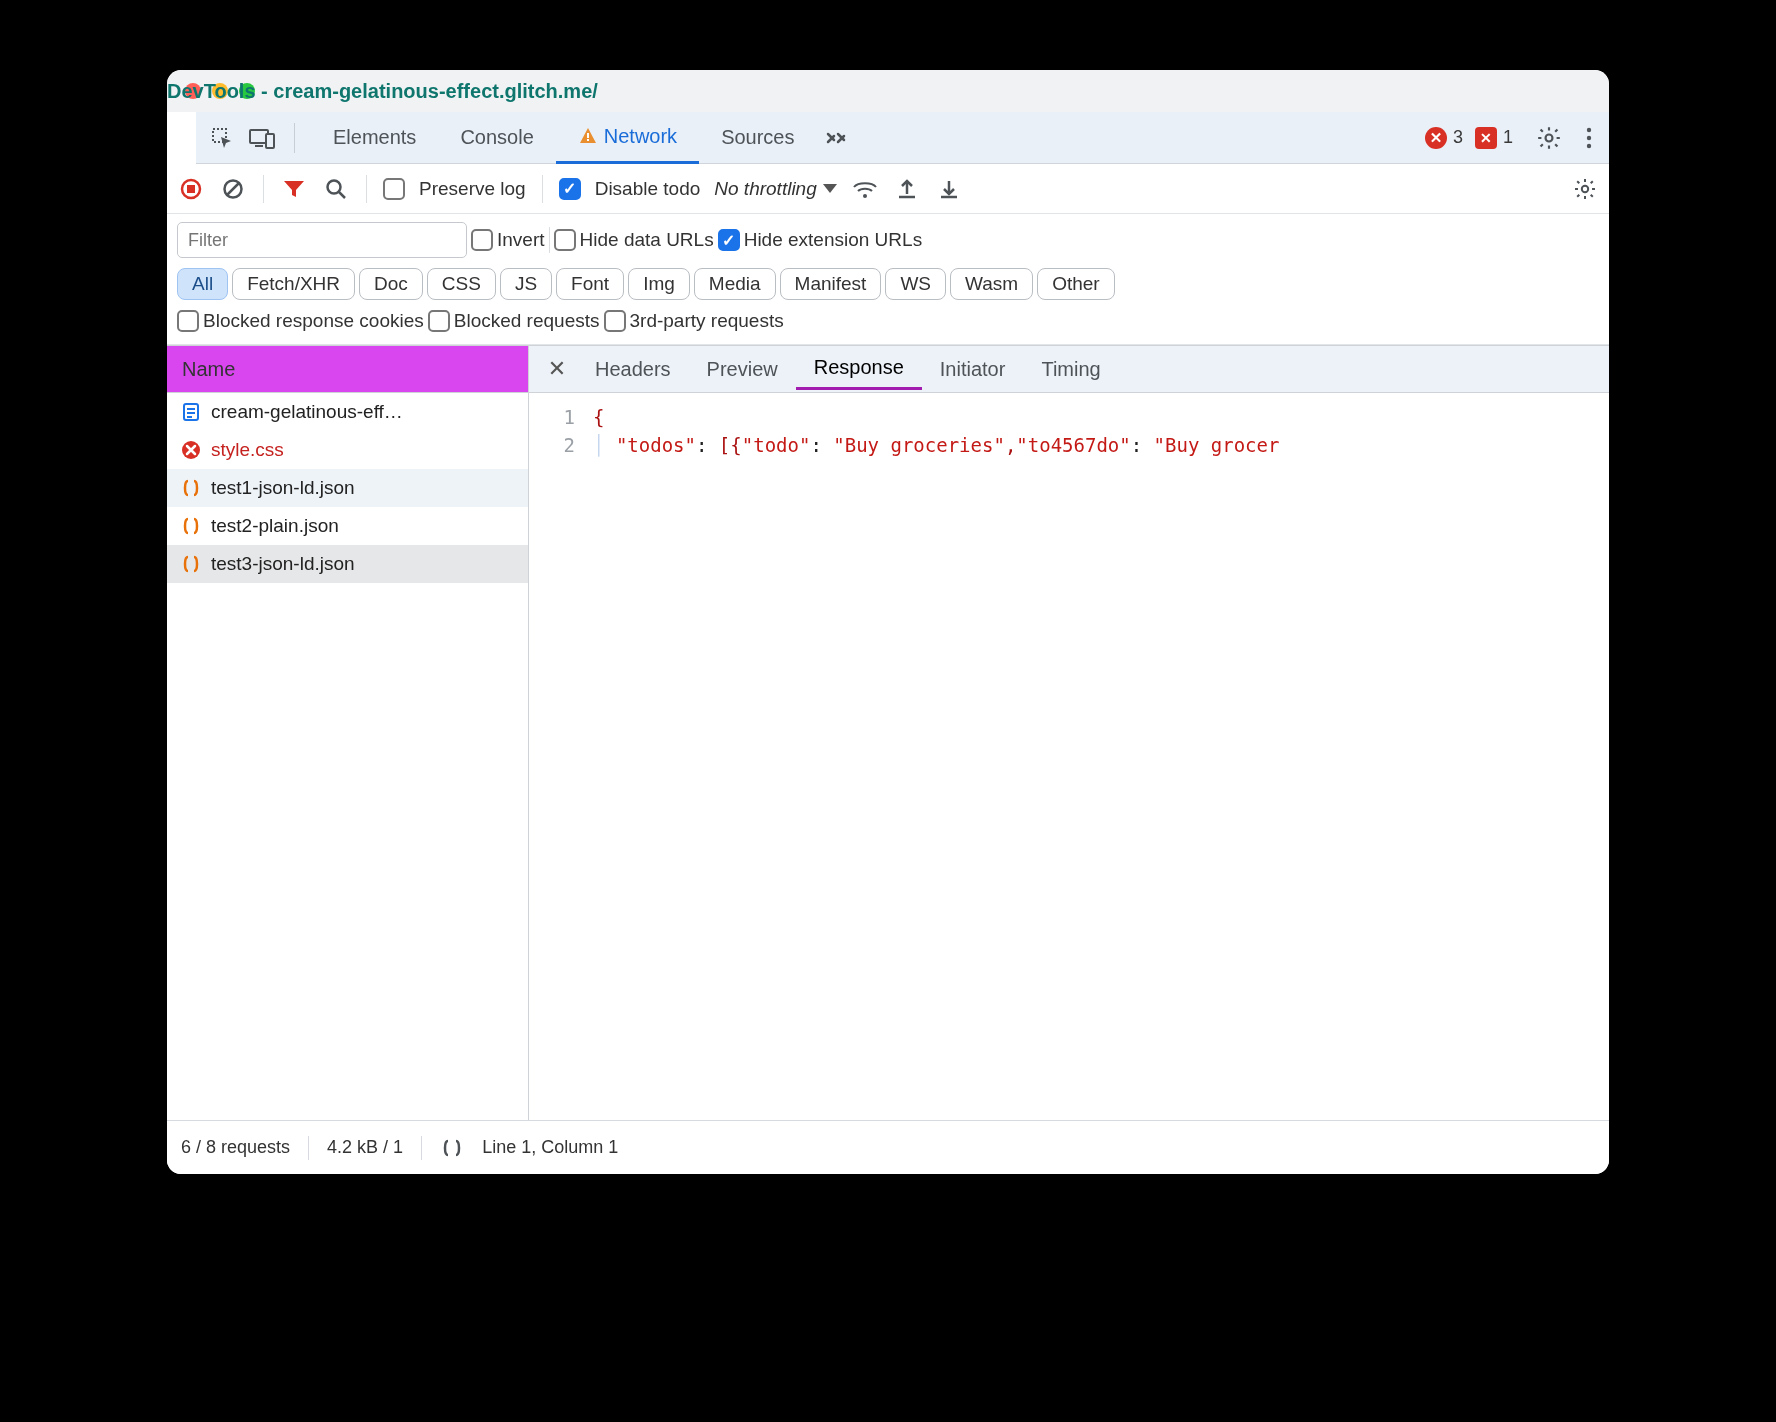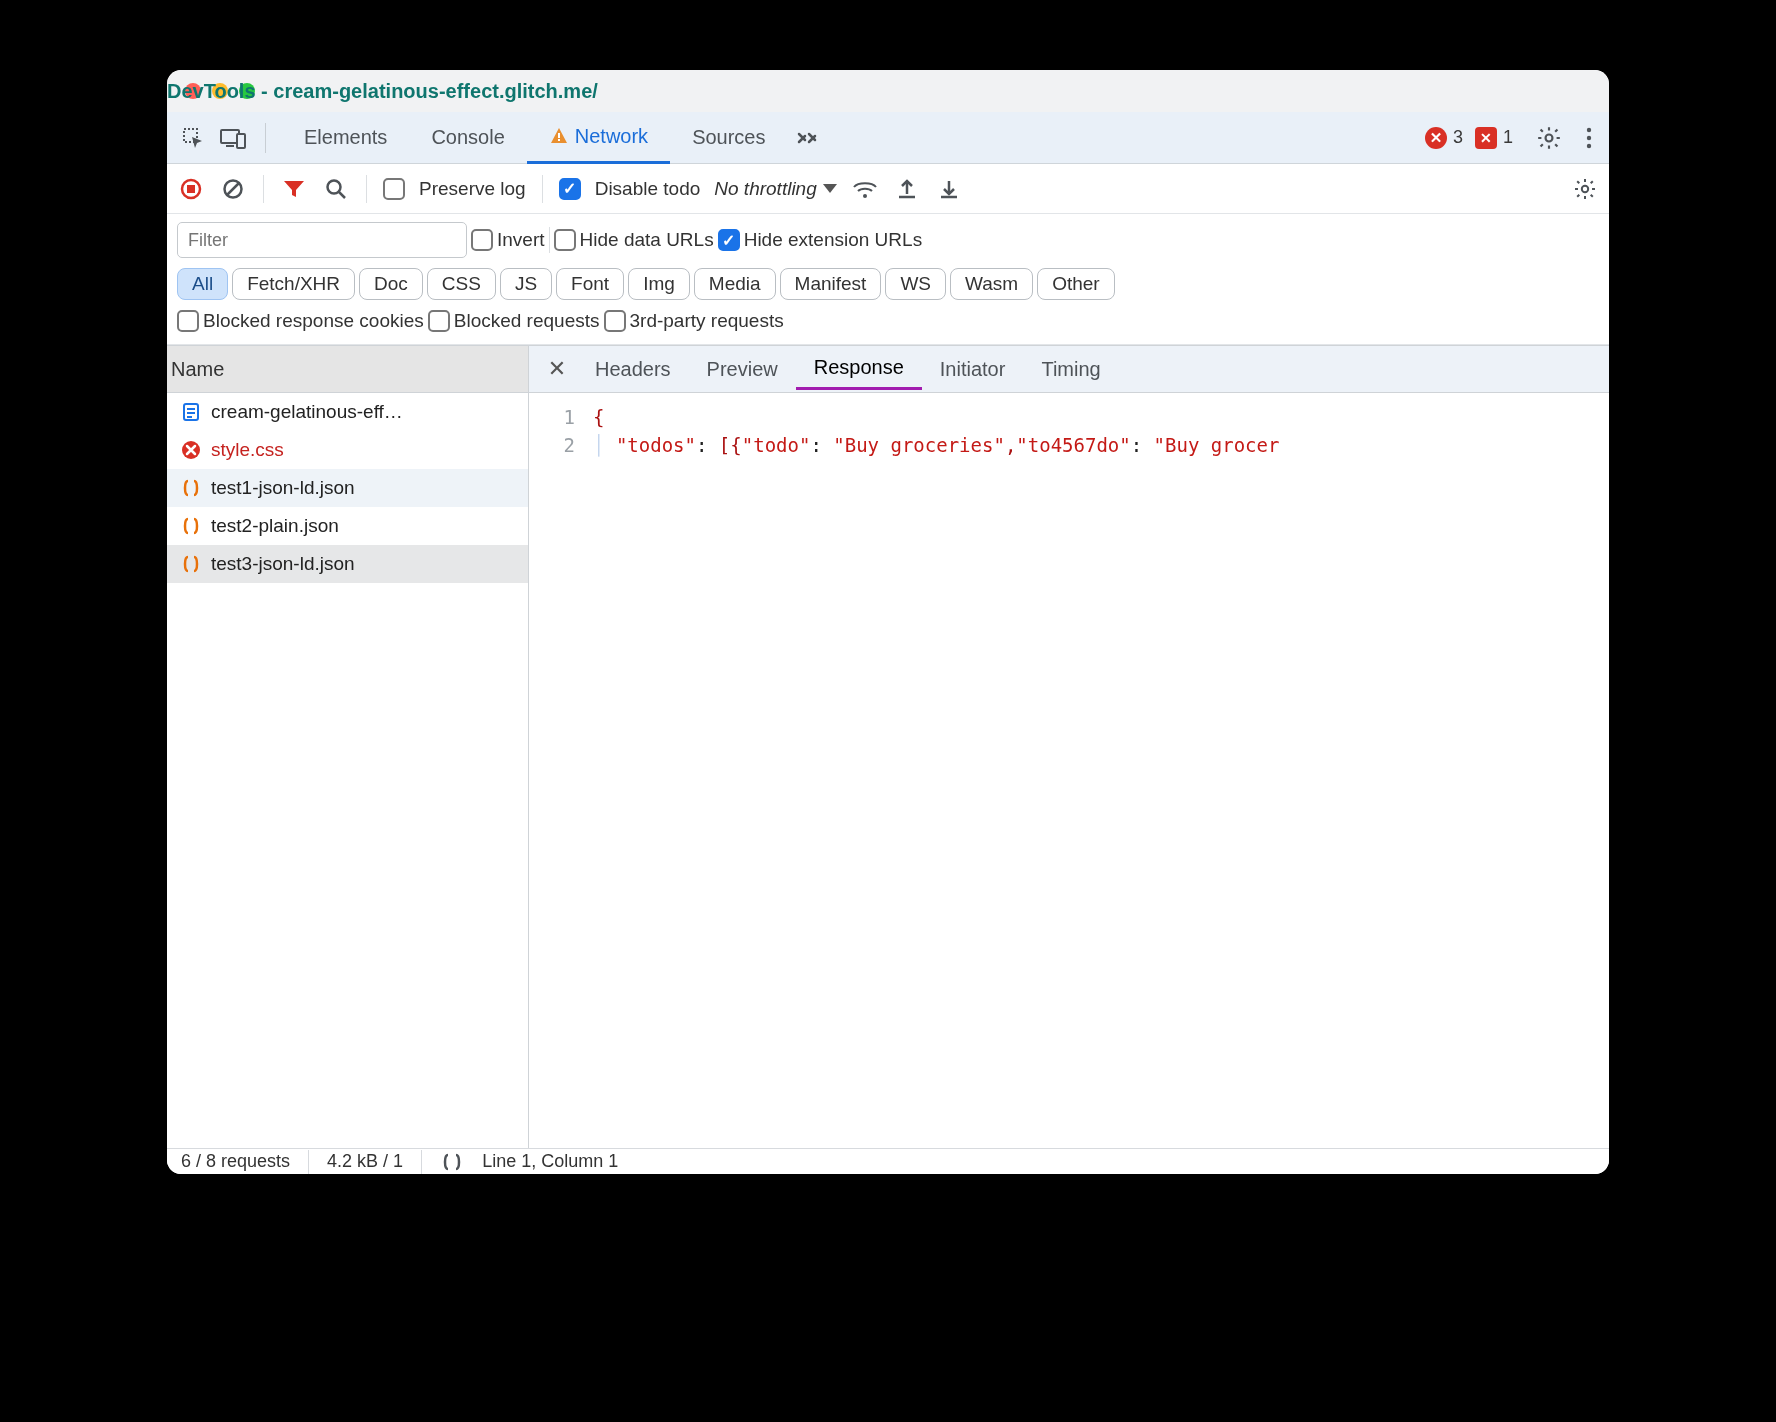--- a/index.html
+++ b/index.html
@@ -53,20 +53,21 @@
     color: #0f766e;
   }
   
   .tabrow {
     height: 52px;
     background: #e9f0f8;
     display: flex;
     align-items: center;
     border-bottom: 1px solid #cfd5da;
     padding: 0 6px;
+    margin-left: 29px;
   }
   .tabrow .left-tools, .tabrow .right-tools {
     display: flex;
     align-items: center;
     gap: 12px;
   }
   .tabrow .left-tools { padding: 0 10px 0 6px; }
   .tabrow .sep { width: 1px; height: 30px; background: #c8ced4; margin: 0 8px; }
   .tabs { display: flex; align-items: center; gap: 0; margin-left: 8px; }
   .tab {
@@ -152,23 +153,23 @@
   .chip.active { background:#cfe3fb; border-color:#9fc4f2; color:#1c4e8a; }
   
   .mainsplit {
     flex:1; display:flex; min-height:0;
   }
   .namecol {
     width: 362px; border-right:1px solid #cfd3d7;
     display:flex; flex-direction:column;
   }
   .colhead {
-    height:48px; background:#e5e5e5;
+    height:48px; background:#d946ef;
     display:flex; align-items:center;
-    padding:0 4px; font-size:20px; color:#333;
+    padding:0 15px; font-size:20px; color:#333;
     border-bottom:1px solid #cfd3d7;
     border-top:1px solid #cfd3d7;
   }
   .reqlist { overflow:hidden; }
   .reqitem {
     display:flex; align-items:center; gap:10px;
     padding: 8px 14px; font-size:19px;
     color:#222; cursor:pointer;
     white-space:nowrap; overflow:hidden; text-overflow:ellipsis;
   }
@@ -205,21 +206,21 @@
   .code {
     flex:1; padding:10px 0 0 8px; white-space:pre; color:#222; overflow:hidden;
     line-height:28px;
   }
   .indent-guide { color:#c5d6ee; }
   .tok-punc { color:#aa1111; }
   .tok-key { color:#c41a16; }
   .tok-str { color:#c41a16; }
   
   .statusbar {
-    height:26px; border-top:1px solid #d7dade;
+    height:54px; border-top:1px solid #d7dade;
     display:flex; align-items:center; gap:18px;
     padding:0 14px; font-size:18px; color:#333;
     background:#fff;
   }
   .statusbar .vsep { width:1px; height:24px; background:#d7dade; }
   svg { display:block; }
 </style>
 </head>
 <body>
 

